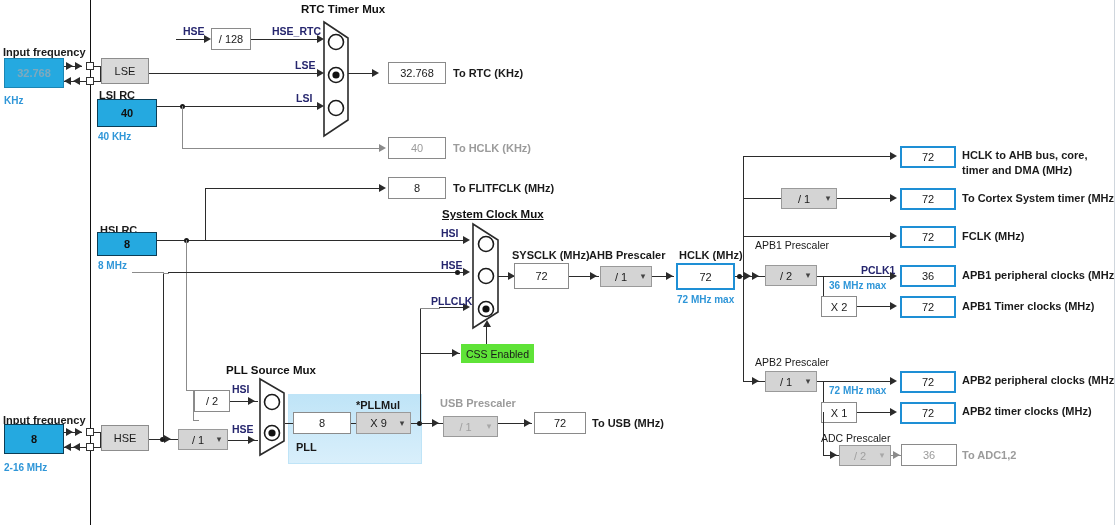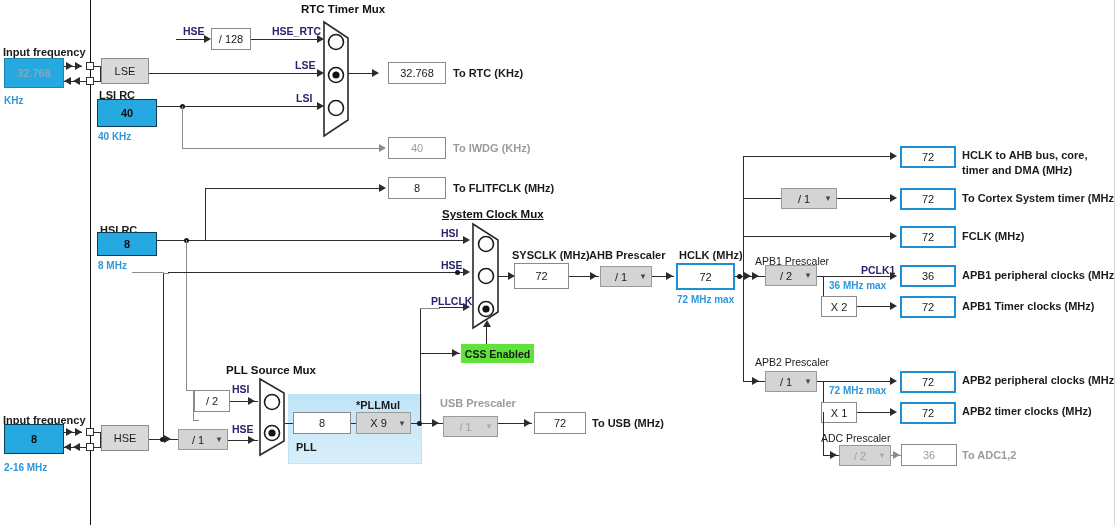--- a/index.html
+++ b/index.html
@@ -85,21 +85,21 @@
     display:flex; align-items:center; justify-content:center;
     background:#ffffff; border:1px solid #8a8a8a;
     font-size:11px; color:#1a1a1a;
   }
 
   
   .greenbtn {
     position:absolute;
     display:flex; align-items:center; justify-content:center;
     background:#5fe338;
-    font-size:10.5px; font-weight:bold; color:#1a1a1a;
+    font-size:10.5px; font-weight:normal; color:#1a1a1a;
     border:0;
   }
 
   
   .pllpanel {
     position:absolute;
     background:linear-gradient(#bfe4f7,#d9effb);
     border:1px solid #bfe4f7;
   }
 
@@ -203,21 +203,21 @@
     <circle cx="14" cy="88" r="7.5" fill="#ffffff" stroke="#1a1a1a" stroke-width="1.6"></circle>
   </svg>
 
   <div class="w wh" style="left:348px;top:73px;width:28px;"></div>
   <div class="ar" style="left:372px;top:69px;"></div>
 
   <div class="vbox" style="left:388px;top:62px;width:58px;height:22px;">32.768</div>
   <div class="lbl b" style="left:453px;top:68px;">To RTC (KHz)</div>
 
   <div class="vbox dimtxt" style="left:388px;top:137px;width:58px;height:22px;">40</div>
-  <div class="lbl b dim" style="left:453px;top:143px;">To IWDG (KHz)</div>
+  <div class="lbl b dim" style="left:453px;top:143px;">To HCLK (KHz)</div>
 
   <div class="vbox" style="left:388px;top:177px;width:58px;height:22px;">8</div>
   <div class="lbl b" style="left:453px;top:183px;">To FLITFCLK (MHz)</div>
 
   <div class="w wh" style="left:205px;top:188px;width:175px;"></div>
   <div class="ar" style="left:379px;top:184px;"></div>
   <div class="w wv" style="left:205px;top:188px;height:52px;"></div>
 
   <div class="lbl b" style="left:100px;top:225px;">HSI RC</div>
   <div class="osc active" style="left:97px;top:232px;width:60px;height:24px;">8</div>
@@ -359,21 +359,21 @@
   <div class="w wh" style="left:837px;top:198px;width:58px;"></div>
   <div class="ar" style="left:890px;top:194px;"></div>
   <div class="vbox blue" style="left:900px;top:188px;width:56px;height:22px;">72</div>
   <div class="lbl b" style="left:962px;top:193px;">To Cortex System timer (MHz)</div>
 
   <div class="w wh" style="left:743px;top:236px;width:152px;"></div>
   <div class="ar" style="left:890px;top:232px;"></div>
   <div class="vbox blue" style="left:900px;top:226px;width:56px;height:22px;">72</div>
   <div class="lbl b" style="left:962px;top:231px;">FCLK (MHz)</div>
 
-  <div class="lbl small" style="left:755px;top:256px;">APB1 Prescaler</div>
+  <div class="lbl small" style="left:755px;top:240px;">APB1 Prescaler</div>
   <div class="w wh" style="left:743px;top:276px;width:26px;"></div>
   <div class="ar" style="left:752px;top:272px;"></div>
   <div class="combo" style="left:765px;top:265px;width:52px;height:21px;">
     <span class="cv">/ 2</span>
     <span class="cc">▾</span>
   </div>
 
   <div class="lbl sig" style="left:861px;top:265px;">PCLK1</div>
   <div class="w wh" style="left:817px;top:276px;width:78px;"></div>
   <div class="ar" style="left:890px;top:272px;"></div>

